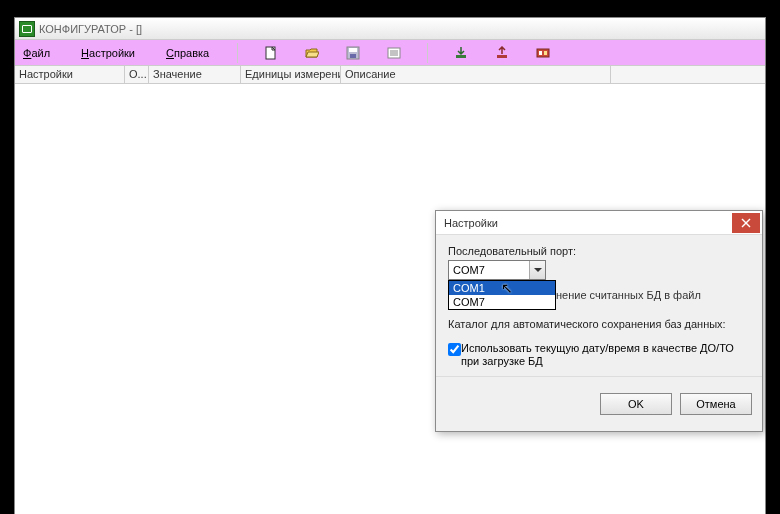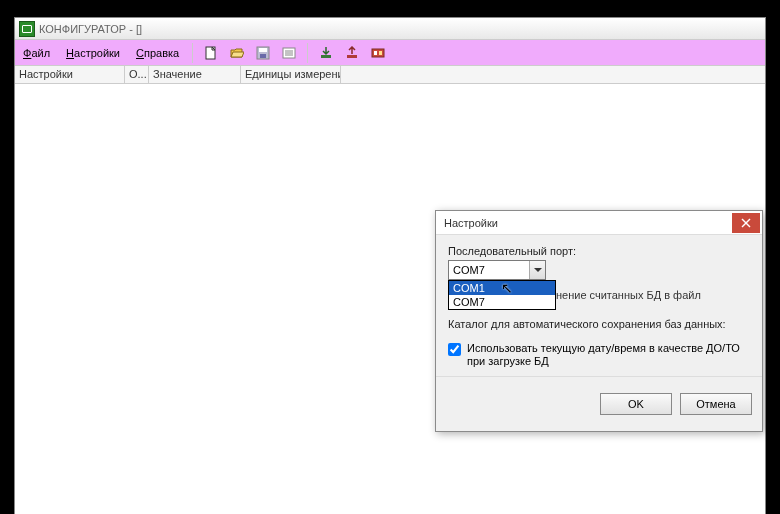--- a/index.html
+++ b/index.html
@@ -1,21 +1,21 @@
 <!DOCTYPE html>
 <html><head>
   <meta charset="utf-8">
   <style>
     * { margin: 0; padding: 0; box-sizing: border-box; font-family: Tahoma, Arial, sans-serif; font-size: 11px; }
     body { background: #000; width: 780px; height: 514px; position: relative; overflow: hidden; }
     .window { position: absolute; top: 17px; left: 14px; width: 752px; height: 502px; background: #f0abfc; border: 1px solid #888; }
     .titlebar { height: 22px; background: linear-gradient(#fff,#e8e8e8); display: flex; align-items: center; padding: 0 4px; border-bottom: 1px solid #ccc; color: #666; }
     .titlebar .app-icon { width: 16px; height: 16px; background: #2a8a2a; border: 1px solid #1a5a1a; margin-right: 4px; display: flex; align-items: center; justify-content: center; }
     .titlebar .app-icon::after { content: ""; width: 8px; height: 6px; border: 1px solid #fff; border-radius: 1px; }
-    .menubar { height: 26px; display: flex; align-items: center; border-bottom: 1px solid #ccc; padding: 0 2px; gap: 4px; }
+    .menubar { height: 26px; display: flex; align-items: center; border-bottom: 1px solid #ccc; padding: 0 2px; gap: 19px; }
     .menubar .menu-item { padding: 3px 6px; cursor: default; }
     .menubar .menu-item u { text-decoration: underline; }
     .menubar .sep { width: 1px; height: 20px; background: #ccc; margin: 0 3px; }
     .menubar .tb-btn { width: 22px; height: 22px; display: flex; align-items: center; justify-content: center; border: 1px solid transparent; }
     .col-headers { height: 18px; display: flex; border-bottom: 1px solid #ccc; background: #f5f5f5; }
     .col-headers .col { border-right: 1px solid #ccc; padding: 2px 4px; color: #333; overflow: hidden; white-space: nowrap; }
     .grid-area { background: #fff; height: calc(100% - 22px - 26px - 18px); }
     
     .dialog { position: absolute; top: 210px; left: 435px; width: 328px; background: #f0f0f0; border: 1px solid #8a8a8a; box-shadow: 2px 2px 8px rgba(0,0,0,0.3); }
     .dlg-title { height: 24px; background: #fff; display: flex; align-items: center; justify-content: space-between; border-bottom: 1px solid #ddd; }
@@ -29,21 +29,21 @@
     .combo .arrow::after { content: ""; border-left: 4px solid transparent; border-right: 4px solid transparent; border-top: 4px solid #333; }
     .dropdown-list { position: absolute; top: 20px; left: 0; width: 108px; background: #fff; border: 1px solid #000; z-index: 5; }
     .dropdown-list .opt { padding: 1px 4px; cursor: pointer; }
     .dropdown-list .opt.selected { background: #1a5fbf; color: #fff; }
     .cursor-icon { position: absolute; left: 52px; top: -1px; font-size: 14px; pointer-events: none; color: #000; filter: drop-shadow(0 0 1px #fff); }
     .partial-text { margin-top: 22px; margin-left: 108px; color: #333; position: absolute; top: 56px; left: 12px; }
     .field-row { margin-top: 38px; }
     .path-input { display: flex; width: 100%; }
     .path-input input { flex: 1; height: 20px; border: 1px solid #7a7a7a; padding: 0 4px; background: #fff; font-size: 11px; }
     .path-input .browse { width: 22px; height: 20px; border: 1px solid #7a7a7a; border-left: none; background: #f6f6f6; display: flex; align-items: center; justify-content: center; cursor: pointer; }
-    .chk-row { display: flex; align-items: flex-start; margin-top: 12px; gap: 6px; }
+    .chk-row { display: flex; align-items: flex-start; margin-top: 12px; }
     .chk-row input { margin-top: 1px; }
     .chk-row label { line-height: 13px; }
     .dlg-buttons { display: flex; justify-content: flex-end; gap: 8px; padding: 16px 10px; border-top: 1px solid #ddd; background: #f0f0f0; }
     .dlg-buttons button { min-width: 72px; height: 22px; border: 1px solid #888; background: linear-gradient(#fafafa,#e2e2e2); cursor: pointer; font-size: 11px; }
     svg { display: block; }
   </style>
 </head>
 <body>
 
 <div class="window">
@@ -102,20 +102,21 @@
           <rect x="3" y="5" width="3" height="4" fill="#fff"></rect>
           <rect x="8" y="5" width="3" height="4" fill="#ffe08a"></rect>
         </svg>
       </span>
   </div>
   <div class="col-headers">
     <div class="col" style="width:110px">Настройки</div>
     <div class="col" style="width:24px">О...</div>
     <div class="col" style="width:92px">Значение</div>
     <div class="col" style="width:100px">Единицы измерения</div>
+    <div class="col" style="width:270px">Описание</div>
   </div>
   <div class="grid-area"></div>
 </div>
 
 <div class="dialog">
   <div class="dlg-title">
     <span>Настройки</span>
     <div class="dlg-close">
       <svg width="10" height="10">
           <line x1="1" y1="1" x2="9" y2="9" stroke="#fff" stroke-width="1.5"></line>

